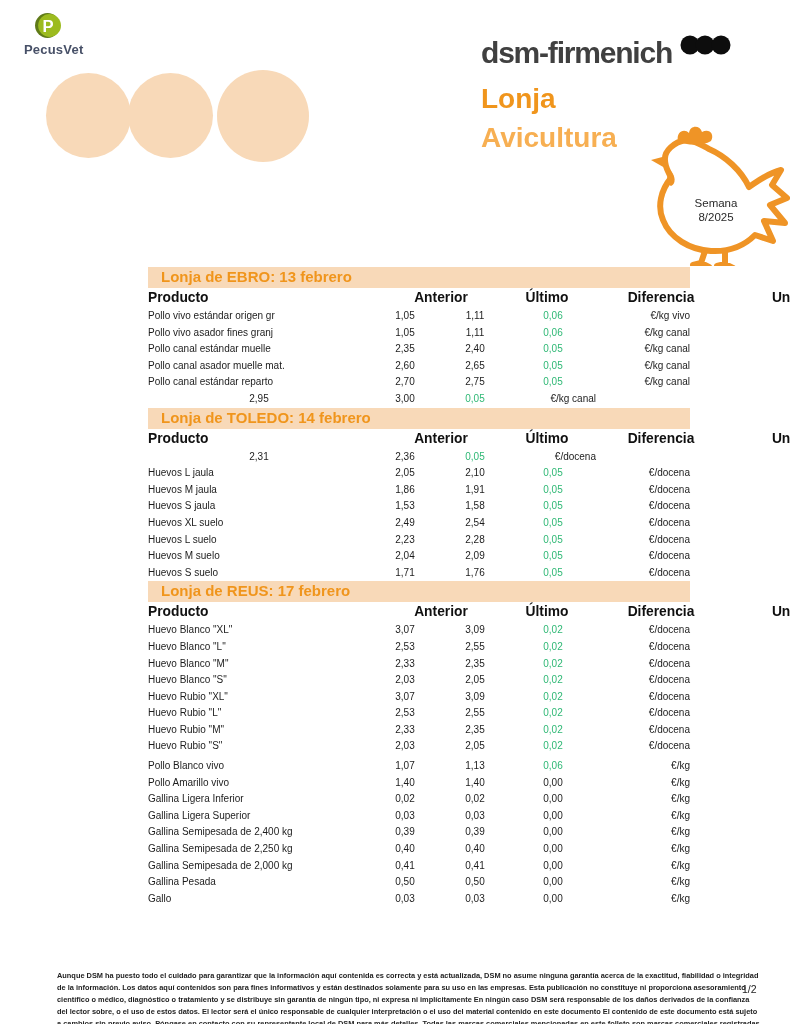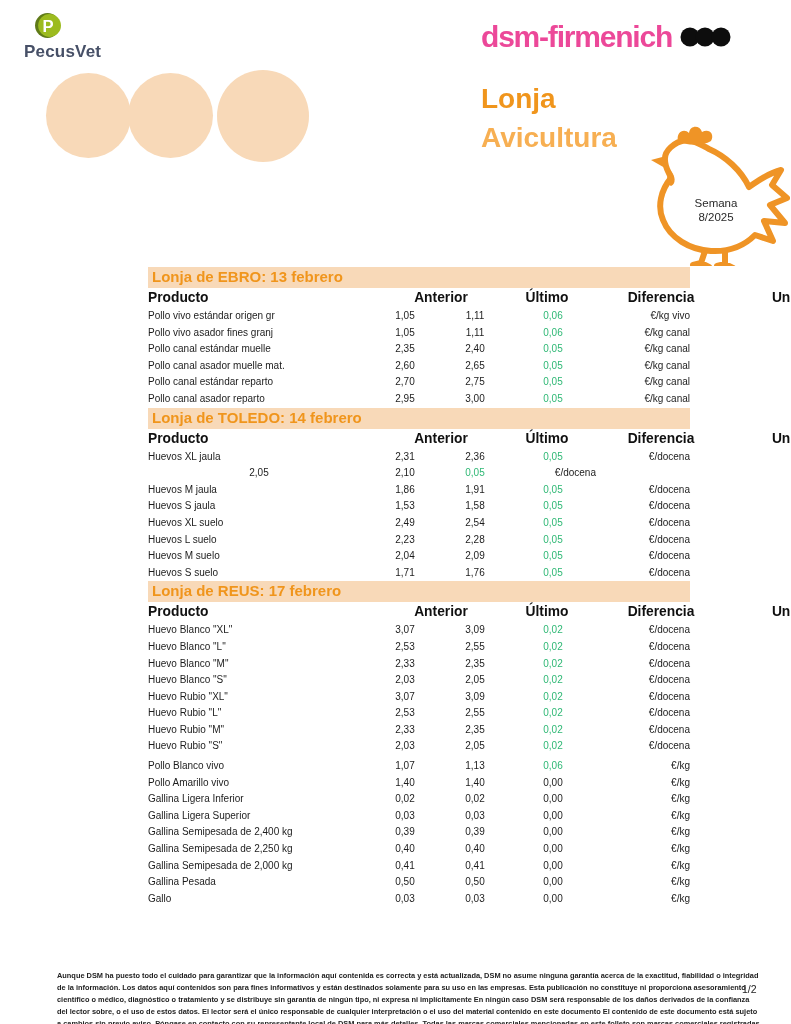--- a/index.html
+++ b/index.html
@@ -4,44 +4,44 @@
 <style>
   html,body{margin:0;padding:0;background:#e8e8e8;}
   .page{
     position:relative;width:791px;height:1024px;background:#ffffff;
     font-family:"Liberation Sans", sans-serif;overflow:hidden;margin:0 auto;
     color:#1c1c1c;
   }
   
   .pecusvet{position:absolute;left:24px;top:12px;width:90px;}
   .pecusvet svg{display:block;margin-left:10px;}
-  .pecusvet-label{display:block;font-size:17px;font-weight:700;color:#475067;letter-spacing:.2px;margin-top:3px;}
+  .pecusvet-label{display:block;font-size:13px;font-weight:700;color:#475067;letter-spacing:.2px;margin-top:3px;}
   
   .circle{position:absolute;border-radius:50%;background:var(--band_peach,#F8D9B8);}
   .circle.c1{left:46px;top:73px;width:85px;height:85px;}
   .circle.c2{left:128px;top:73px;width:85px;height:85px;}
   .circle.c3{left:217px;top:70px;width:92px;height:92px;}
   
   .dsm{position:absolute;left:481px;top:22px;display:flex;align-items:center;gap:8px;}
-  .dsm-word{font-size:30px;font-weight:700;letter-spacing:-1.2px;color:#ec4899;line-height:1;}
+  .dsm-word{font-size:30px;font-weight:700;letter-spacing:-1.2px;color:#404040;line-height:1;margin-top:16px;}
   
   .title1{position:absolute;left:481px;top:83px;font-size:28px;font-weight:700;color:var(--accent_orange,#F0951C);}
   .title2{position:absolute;left:481px;top:122px;font-size:28px;font-weight:700;color:var(--title_orange_light,#F7AF52);}
   
   .chicken{position:absolute;left:648px;top:124px;}
   .week{position:absolute;left:678px;top:196px;width:76px;text-align:center;
         font-size:11.5px;line-height:14px;color:#2a2a2a;}
   .week span{display:block;}
   
   .fecha{position:absolute;left:148px;top:229px;width:542px;text-align:center;
          font-size:15.5px;font-weight:700;color:#101010;}
   
   .tables{position:absolute;left:148px;top:267px;width:542px;}
   .band{height:21px;background:var(--band_peach,#F8D9B8);color:var(--accent_orange,#F0951C);
-        font-weight:700;font-size:15px;line-height:20px;padding-left:4px;box-sizing:border-box;}
+        font-weight:700;font-size:15px;line-height:20px;padding-left:13px;box-sizing:border-box;}
   .trow{display:grid;grid-template-columns:222px 70px 70px 86px 94px;height:16.6px;
         font-size:10px;line-height:16.6px;color:#1c1c1c;}
   .thead{font-weight:700;height:20px;line-height:20px;font-size:13.8px;color:#101010;gap:36px;}
   .c-prod{text-align:left;white-space:nowrap;}
   .c-num{text-align:center;}
   .c-unit{text-align:right;padding-left:16px;white-space:nowrap;}
   .pos{color:var(--positive_green,#2FB875);}
   .gap{margin-top:3px;}
   
   .disclaimer{position:absolute;left:57px;top:970px;width:704px;font-size:7.4px;
@@ -136,44 +136,43 @@
         <div class="c-unit">€/kg canal</div>
       </div>
       <div class="trow">
         <div class="c-prod">Pollo canal estándar reparto</div>
         <div class="c-num">2,70</div>
         <div class="c-num">2,75</div>
         <div class="c-num pos">0,05</div>
         <div class="c-unit">€/kg canal</div>
       </div>
       <div class="trow">
-        <div class="c-prod">Pollo canal asador reparto</div>
         <div class="c-num">2,95</div>
         <div class="c-num">3,00</div>
         <div class="c-num pos">0,05</div>
         <div class="c-unit">€/kg canal</div>
       </div>
       <div class="band">
         <div>Lonja de TOLEDO: 14 febrero</div>
       </div>
       <div class="trow thead">
         <div class="c-prod">Producto</div>
         <div class="c-num">Anterior</div>
         <div class="c-num">Último</div>
         <div class="c-num">Diferencia</div>
         <div class="c-unit">Unidades</div>
       </div>
       <div class="trow">
-        <div class="c-prod">Huevos XL jaula</div>
         <div class="c-num">2,31</div>
         <div class="c-num">2,36</div>
         <div class="c-num pos">0,05</div>
         <div class="c-unit">€/docena</div>
       </div>
       <div class="trow">
+        <div class="c-prod">Huevos L jaula</div>
         <div class="c-num">2,05</div>
         <div class="c-num">2,10</div>
         <div class="c-num pos">0,05</div>
         <div class="c-unit">€/docena</div>
       </div>
       <div class="trow">
         <div class="c-prod">Huevos M jaula</div>
         <div class="c-num">1,86</div>
         <div class="c-num">1,91</div>
         <div class="c-num pos">0,05</div>

